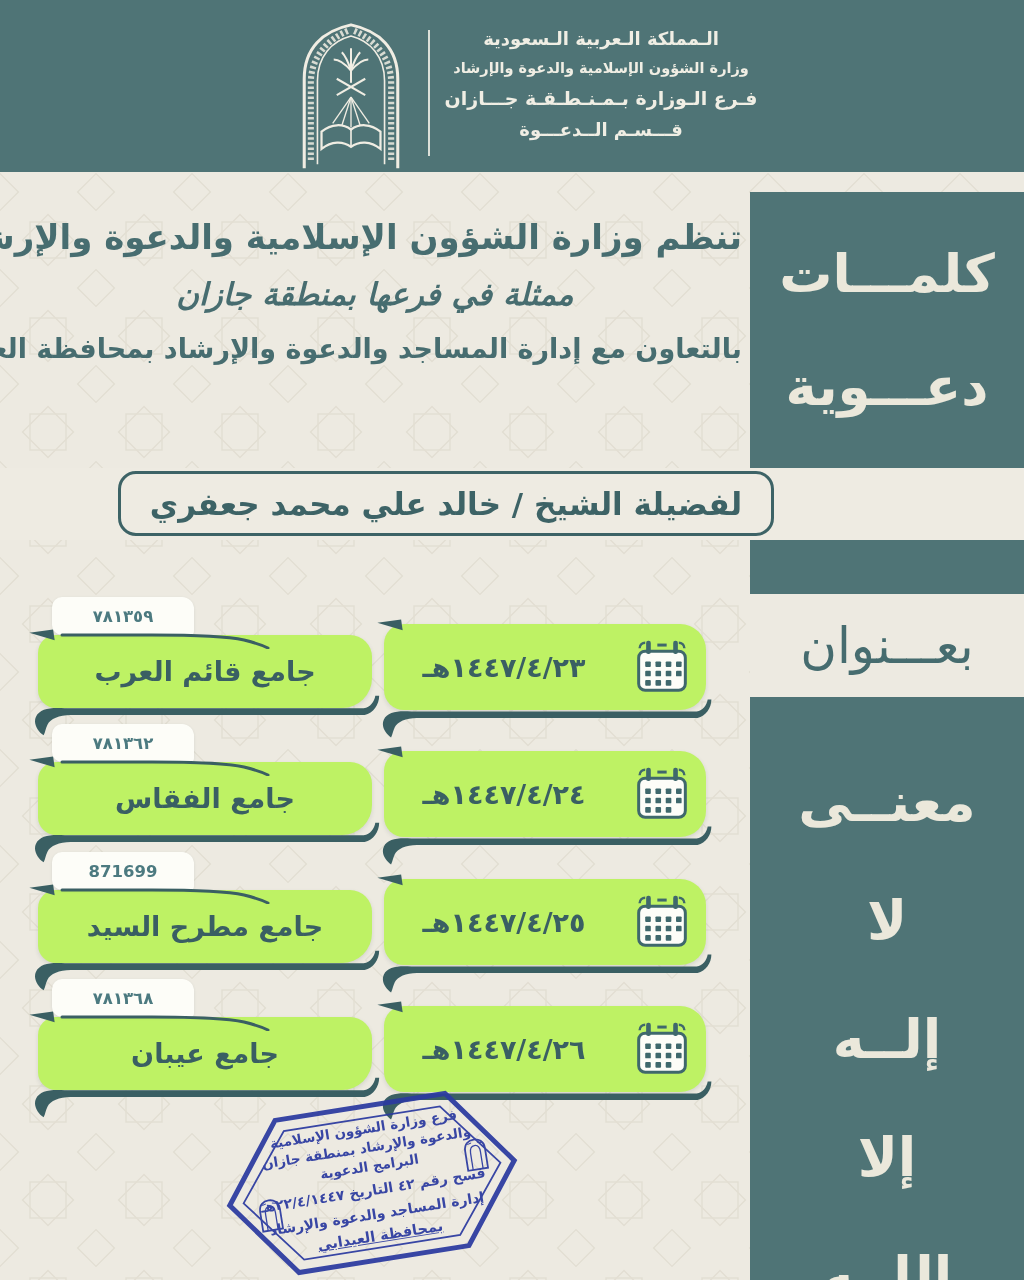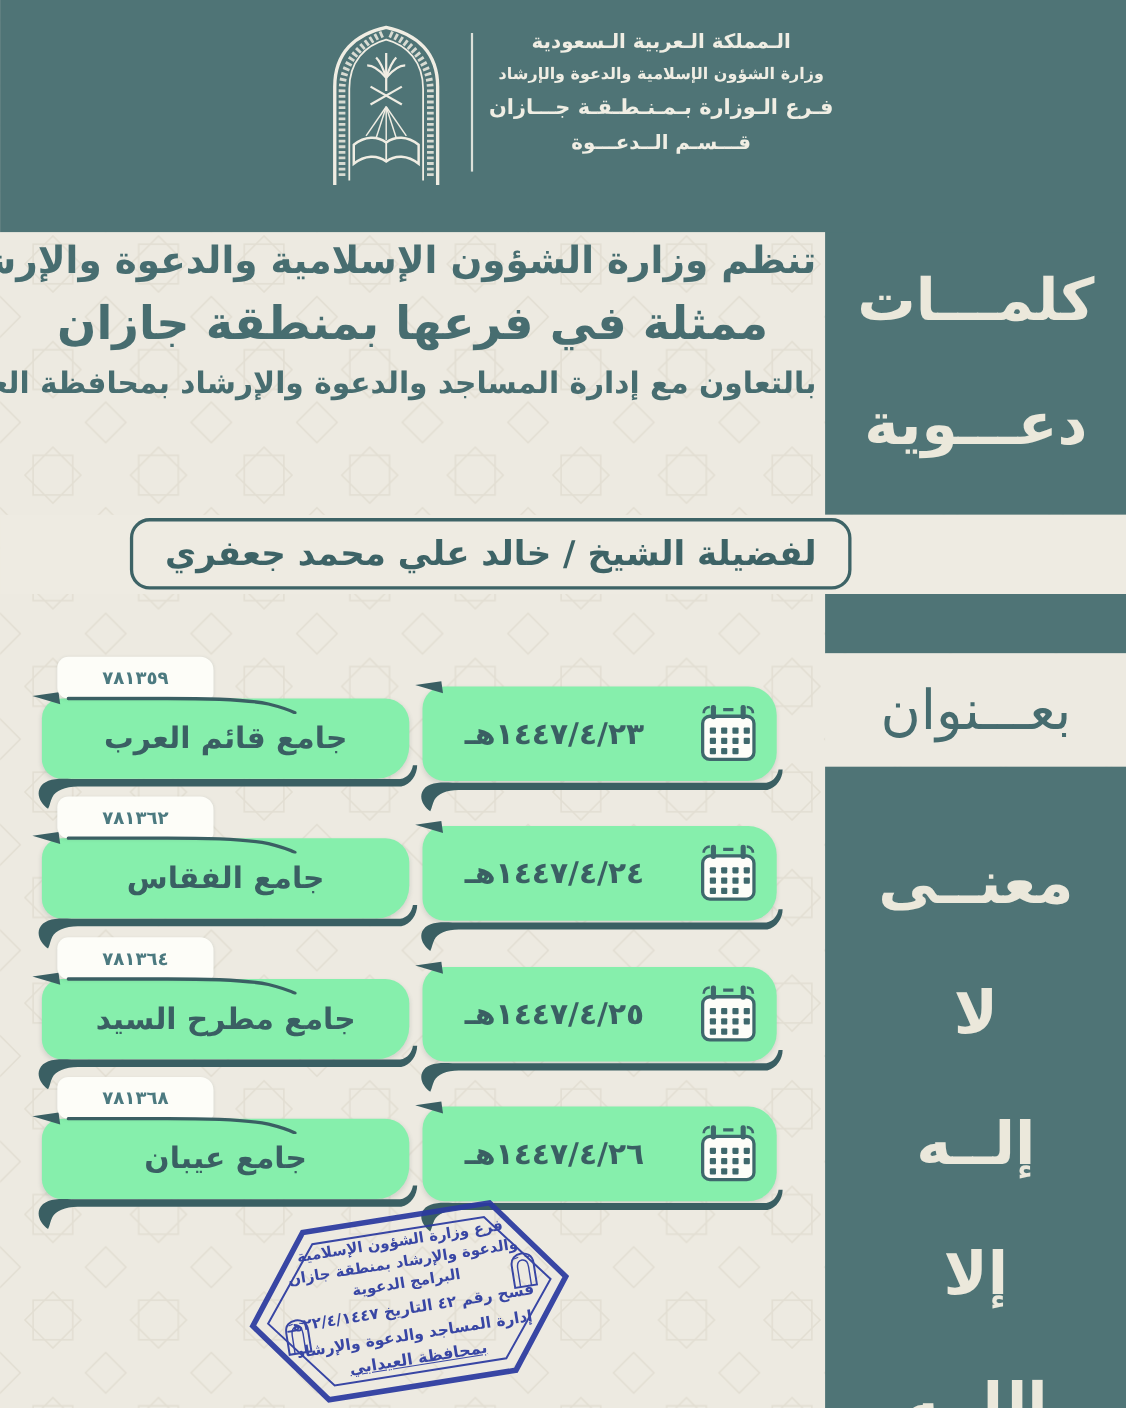--- a/index.html
+++ b/index.html
@@ -2,21 +2,21 @@
 <html lang="ar"><head>
 <meta charset="utf-8">
 <style>
   html,body{margin:0;padding:0;background:#e7e4da;}
   #poster{position:relative;width:1024px;height:1280px;margin:0 auto;overflow:hidden;
           background:#edeae1;font-family:"DejaVu Sans",sans-serif;}
   #poster *{box-sizing:border-box;}
   
   .pattern-layer{position:absolute;inset:0;z-index:0;}
   
-  .topband{position:absolute;left:0;top:0;width:1024px;height:211px;background:#4f7476;z-index:3;padding-left:11px;}
+  .topband{position:absolute;left:0;top:0;width:1024px;height:172px;background:#4f7476;z-index:3;padding-left:11px;}
   .logo-svg{position:absolute;left:290px;top:17px;width:122px;height:154px;}
   .hdr-sep{position:absolute;left:428px;top:30px;width:2px;height:126px;background:rgba(245,243,235,.85);}
   .hdr-lines{position:absolute;left:440px;top:24px;width:322px;text-align:center;color:#f0eee4;
              font-weight:bold;direction:rtl;}
   .hl{white-space:nowrap;}
   .hl1{font-size:18px;line-height:30px;}
   .hl2{font-size:14.5px;line-height:29px;letter-spacing:.2px;}
   .hl3{font-size:19px;line-height:31px;}
   .hl4{font-size:14.5px;line-height:29px;}
   .hl5{font-size:18px;line-height:31px;}
@@ -27,30 +27,30 @@
   .side2{top:540px;height:54px;}
   .byline-band{position:absolute;left:750px;top:594px;width:274px;height:103px;background:#edeae1;z-index:2;
                display:flex;align-items:center;justify-content:center;}
   .byline-band .w{color:#466c6f;font-size:50px;font-weight:normal;white-space:nowrap;}
   .side3{top:697px;height:684px;display:flex;flex-direction:column;justify-content:space-evenly;align-items:center;padding:18px 0;}
   .side3 .w{color:#ebe8db;font-size:54px;font-weight:bold;white-space:nowrap;}
   
   .intro{position:absolute;left:8px;top:208px;width:734px;text-align:center;color:#476d70;
          font-weight:bold;direction:rtl;z-index:2;}
   .il1{font-size:34px;line-height:58px;white-space:nowrap;}
-  .il2{font-size:42px;line-height:56px;white-space:nowrap;}
+  .il2{font-size:31px;line-height:56px;white-space:nowrap;font-style:italic;}
   .il3{font-size:27px;line-height:54px;white-space:nowrap;}
   
   .nameband{position:absolute;left:0;top:468px;width:1024px;height:72px;background:#eeebe2;z-index:4;}
   .namebox{position:absolute;left:118px;top:3px;width:656px;height:65px;border:3.5px solid #3d6366;
            border-radius:18px;display:flex;align-items:center;justify-content:center;
            color:#3d6366;font-size:31px;font-weight:bold;direction:rtl;white-space:nowrap;}
   
   .row{position:absolute;left:0;width:750px;height:150px;z-index:3;}
-  .bubble{position:absolute;background:#86efac;box-shadow:0 2px 4px rgba(60,80,80,.14);}
+  .bubble{position:absolute;background:#bef264;box-shadow:0 2px 4px rgba(60,80,80,.14);}
   .mosque-bubble{left:38px;top:38px;width:334px;height:73px;border-radius:18px 22px 30px 18px;
                  display:flex;align-items:center;justify-content:center;color:#3a5f63;
                  font-size:27px;font-weight:bold;direction:rtl;white-space:nowrap;}
   .tab{position:absolute;left:52px;top:0;width:142px;height:38px;background:#fdfdf8;
        border-radius:10px 12px 4px 10px;box-shadow:0 1px 3px rgba(60,80,80,.12);
        display:flex;align-items:center;justify-content:center;color:#4c7a80;
        font-size:16.5px;font-weight:bold;}
   .tabcurve{position:absolute;left:60px;top:36px;width:212px;height:16px;}
   .date-bubble{left:384px;top:27px;width:322px;height:86px;border-radius:20px 26px 26px 20px;}
   .date-text{position:absolute;left:14px;right:96px;top:0;bottom:0;display:flex;align-items:center;
@@ -242,21 +242,21 @@
     </div>
     <span class="tail d"></span>
     <svg class="swoosh d" viewBox="0 0 364 44">
         <use href="#swoosh-shape"></use>
       </svg>
   </div>
 
   <div class="row" style="top:852px">
     <div class="bubble mosque-bubble">جامع مطرح السيد</div>
     <span class="tail m"></span>
-    <div class="tab">٧٨١٣٦٤</div>
+    <div class="tab">871699</div>
     <svg class="tabcurve" viewBox="0 0 212 16">
       <path d="M2 2 L92 2 C136 2 166 3 184 7 C196 10 204 13 208 15" fill="none" stroke="#3a5f63" stroke-width="3" stroke-linecap="round"></path>
     </svg>
     <svg class="swoosh m" viewBox="0 0 364 44">
         <use href="#swoosh-shape"></use>
       </svg>
     <div class="bubble date-bubble">
       <span class="date-text">١٤٤٧/٤/٢٥هـ</span>
       <svg class="cal" viewBox="0 0 60 60">
           <use href="#cal-icon"></use>

